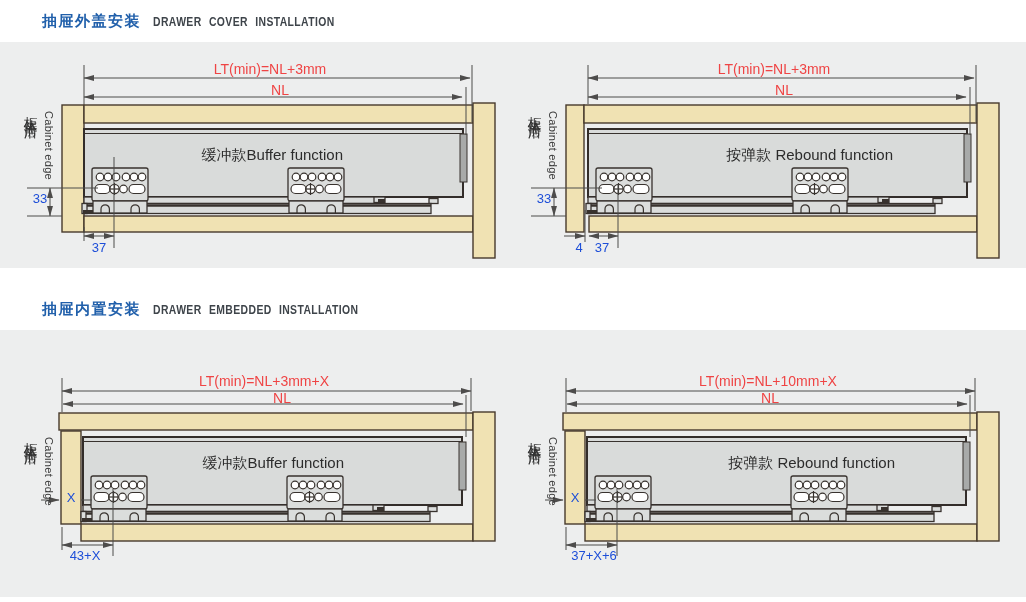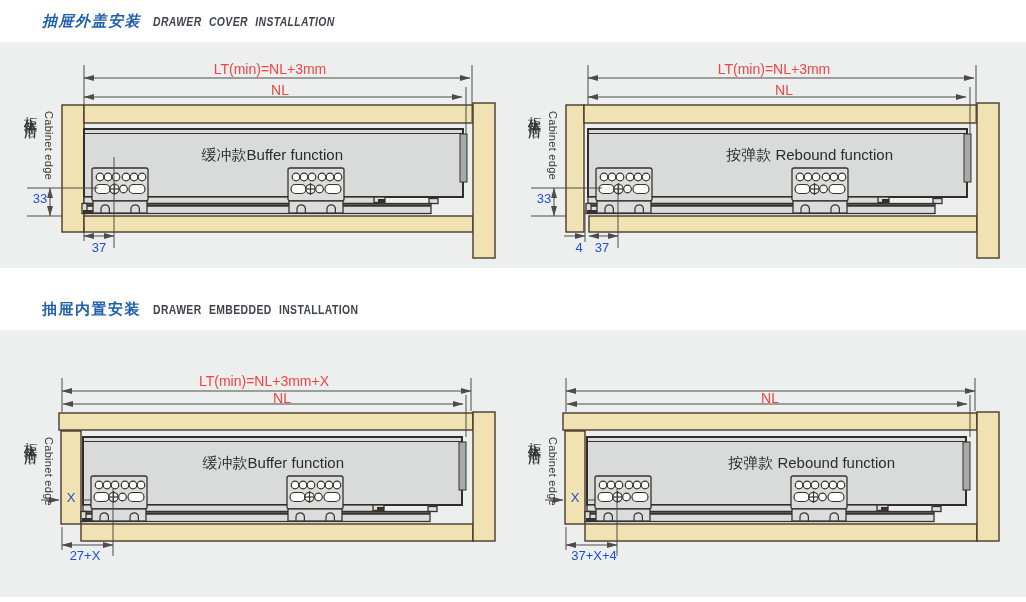--- a/index.html
+++ b/index.html
@@ -29,21 +29,21 @@
   .cap{fill:#a8aaa9;stroke:#38322e;stroke-width:1;}
 </style>
 </head>
 <body>
 
 <div id="page">
 
   <div class="panel" style="top:42px;height:226px;"></div>
   <div class="panel" style="top:330px;height:267px;"></div>
 
-  <div class="titlebar" style="top:12px;font-style:italic;">
+  <div class="titlebar" style="top:12px;">
     <span class="title-zh">抽屉外盖安装</span><span class="title-en">DRAWER COVER INSTALLATION</span>
   </div>
   <div class="titlebar" style="top:300px;">
     <span class="title-zh">抽屉内置安装</span><span class="title-en">DRAWER EMBEDDED INSTALLATION</span>
   </div>
 
   <svg class="draw" width="1026" height="602" viewBox="0 0 1026 602">
     <defs>
       <marker id="ah" viewBox="0 0 10 7" refX="9.5" refY="3.5" markerWidth="11" markerHeight="8" markerUnits="userSpaceOnUse" orient="auto-start-reverse">
         <path d="M0,0.7 L10,3.5 L0,6.3 z" fill="#4d4c4b"></path>
@@ -177,22 +177,23 @@
   <div class="lbl dimtxt" style="left:534px;top:191px;width:20px;">33</div>
   <div class="lbl dimtxt" style="left:571px;top:240px;width:16px;">4</div>
   <div class="lbl dimtxt" style="left:589px;top:240px;width:26px;">37</div>
 
   <div class="lbl big dimtxt" style="left:144px;top:373px;width:240px;">LT(min)=NL+3mm+X</div>
   <div class="lbl big dimtxt" style="left:162px;top:390px;width:240px;">NL</div>
   <div class="lbl fnlbl" style="left:104px;top:454px;width:240px;">缓冲款Buffer function</div>
   <div class="lbl vzh" style="left:24px;top:432px;">柜体前沿</div>
   <div class="lbl ven" style="left:43px;top:437px;">Cabinet edge</div>
   <div class="lbl dimtxt" style="left:64px;top:490px;width:14px;">X</div>
-  <div class="lbl dimtxt" style="left:59px;top:548px;width:52px;">27+X</div>
+  <div class="lbl dimtxt" style="left:59px;top:548px;width:52px;">43+X</div>
 
+  <div class="lbl big dimtxt" style="left:648px;top:373px;width:240px;">LT(min)=NL+10mm+X</div>
   <div class="lbl big dimtxt" style="left:650px;top:390px;width:240px;">NL</div>
   <div class="lbl fnlbl" style="left:655px;top:454px;width:240px;">按弹款 Rebound function</div>
   <div class="lbl vzh" style="left:528px;top:432px;">柜体前沿</div>
   <div class="lbl ven" style="left:547px;top:437px;">Cabinet edge</div>
   <div class="lbl dimtxt" style="left:568px;top:490px;width:14px;">X</div>
-  <div class="lbl dimtxt" style="left:551px;top:548px;width:86px;">37+X+4</div>
+  <div class="lbl dimtxt" style="left:551px;top:548px;width:86px;">37+X+6</div>
 
 </div>
 
 </body></html>

